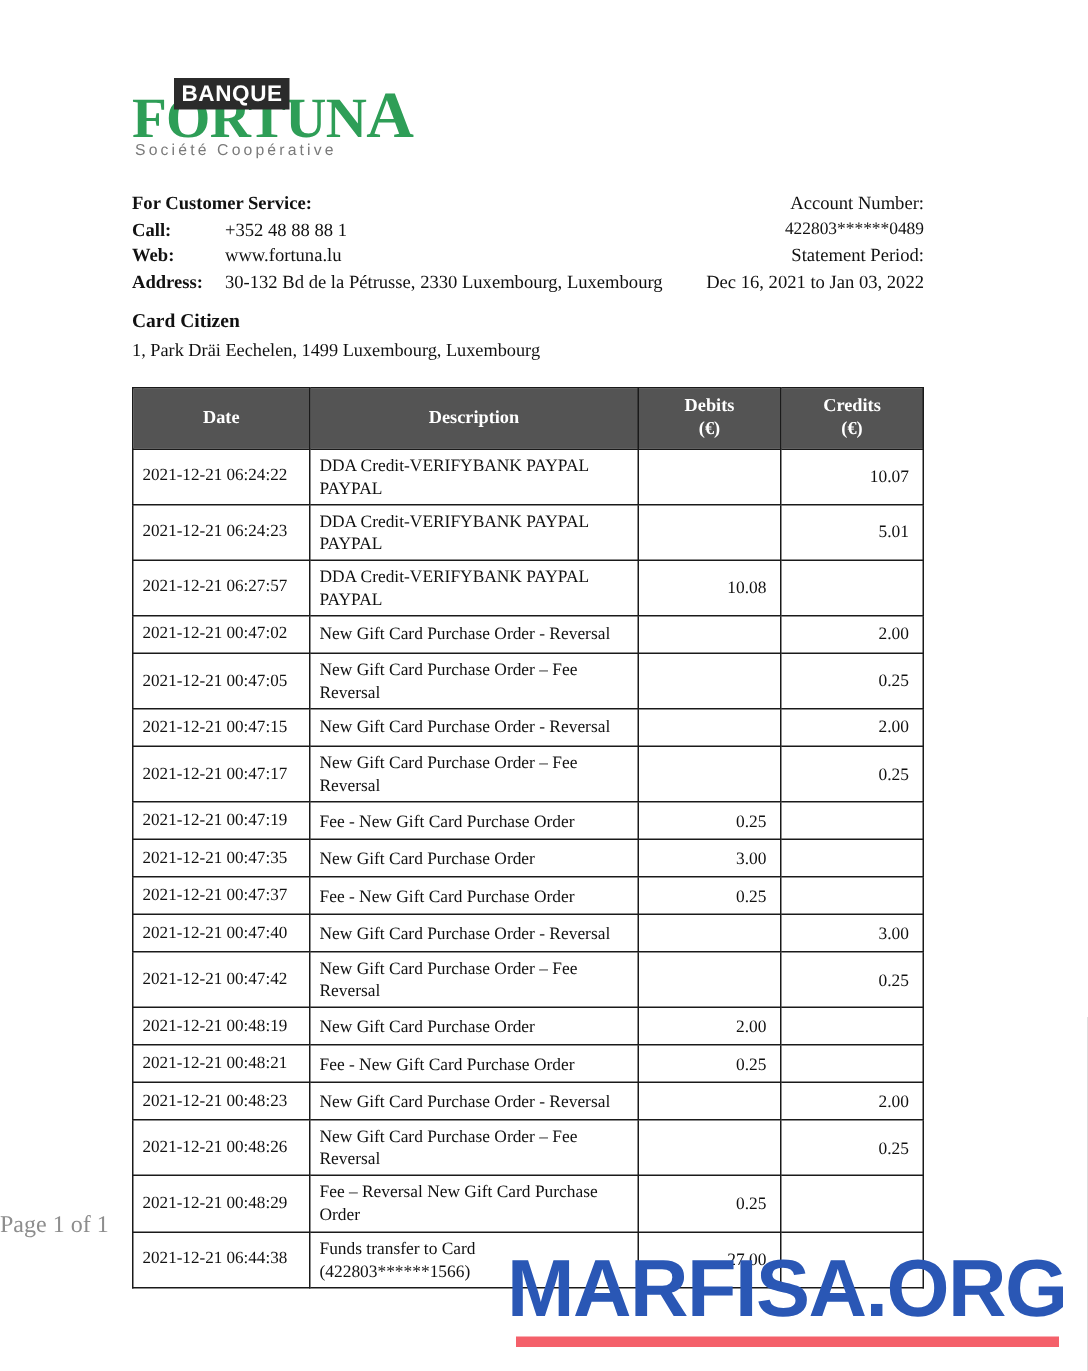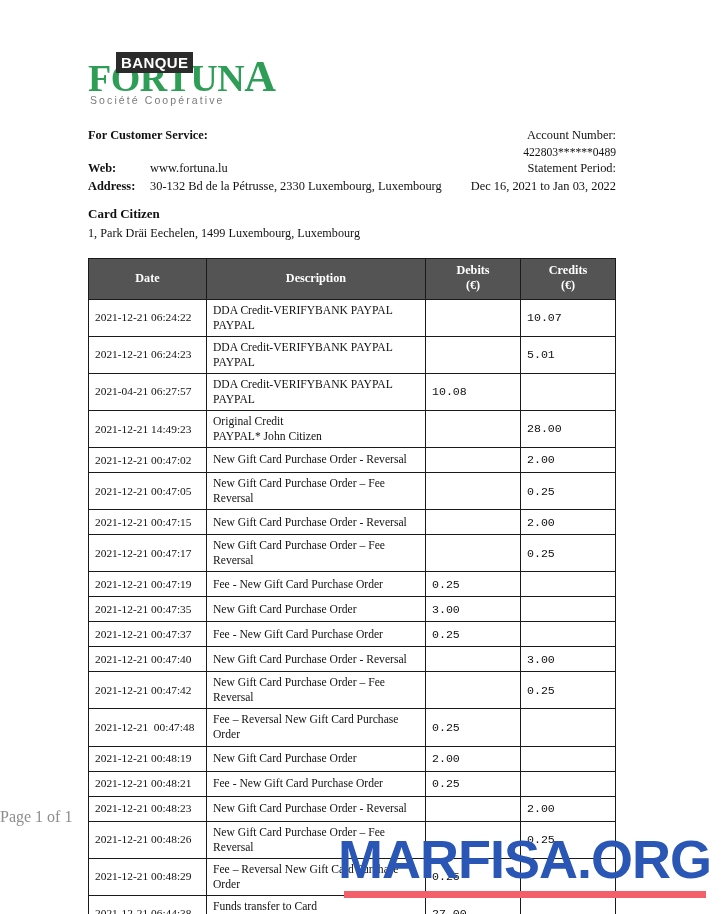--- a/index.html
+++ b/index.html
@@ -160,22 +160,22 @@
 
   td.cell-date {
     text-align: left;
     white-space: pre;
     font-size: 11.4px;
   }
   td.cell-desc {
     text-align: left;
   }
   td.cell-amt {
+    text-align: right;
     padding-right: 9px;
-    font-family: Liberation Mono, monospace;
   }
   .desc-line2 {
     display: block;
   }
 
   
   .page-footer {
     position: absolute;
     left: 0;
     top: 808px;
@@ -224,20 +224,24 @@
   <div class="header">
 
     <div class="hdr-row">
       <div class="hdr-left">
         <span class="hdr-label wide">For Customer Service:</span>
       </div>
       <div class="hdr-right bold">Account Number:</div>
     </div>
 
     <div class="hdr-row">
+      <div class="hdr-left">
+        <span class="hdr-label">Call:</span>
+        <span class="hdr-value">+352 48 88 88 1</span>
+      </div>
       <div class="hdr-right mono-ish">422803******0489</div>
     </div>
 
     <div class="hdr-row">
       <div class="hdr-left">
         <span class="hdr-label">Web:</span>
         <span class="hdr-value">www.fortuna.lu</span>
       </div>
       <div class="hdr-right bold">Statement Period:</div>
     </div>
@@ -285,30 +289,24 @@
           <td class="cell-amt"></td>
           <td class="cell-amt">10.07</td>
         </tr>
         <tr>
           <td class="cell-date">2021-12-21 06:24:23</td>
           <td class="cell-desc"><span>DDA Credit-VERIFYBANK PAYPAL</span><span class="desc-line2">PAYPAL</span></td>
           <td class="cell-amt"></td>
           <td class="cell-amt">5.01</td>
         </tr>
         <tr>
-          <td class="cell-date">2021-04-21 06:27:57</td>
+          <td class="cell-date">2021-12-21 06:27:57</td>
           <td class="cell-desc"><span>DDA Credit-VERIFYBANK PAYPAL</span><span class="desc-line2">PAYPAL</span></td>
           <td class="cell-amt">10.08</td>
           <td class="cell-amt"></td>
-        </tr>
-        <tr>
-          <td class="cell-date">2021-12-21 14:49:23</td>
-          <td class="cell-desc"><span>Original Credit</span><span class="desc-line2">PAYPAL* John Citizen</span></td>
-          <td class="cell-amt"></td>
-          <td class="cell-amt">28.00</td>
         </tr>
         <tr>
           <td class="cell-date">2021-12-21 00:47:02</td>
           <td class="cell-desc"><span>New Gift Card Purchase Order - Reversal</span></td>
           <td class="cell-amt"></td>
           <td class="cell-amt">2.00</td>
         </tr>
         <tr>
           <td class="cell-date">2021-12-21 00:47:05</td>
           <td class="cell-desc"><span>New Gift Card Purchase Order – Fee Reversal</span></td>
@@ -349,26 +347,20 @@
           <td class="cell-date">2021-12-21 00:47:40</td>
           <td class="cell-desc"><span>New Gift Card Purchase Order - Reversal</span></td>
           <td class="cell-amt"></td>
           <td class="cell-amt">3.00</td>
         </tr>
         <tr>
           <td class="cell-date">2021-12-21 00:47:42</td>
           <td class="cell-desc"><span>New Gift Card Purchase Order – Fee Reversal</span></td>
           <td class="cell-amt"></td>
           <td class="cell-amt">0.25</td>
-        </tr>
-        <tr>
-          <td class="cell-date">2021-12-21  00:47:48</td>
-          <td class="cell-desc"><span>Fee – Reversal New Gift Card Purchase Order</span></td>
-          <td class="cell-amt">0.25</td>
-          <td class="cell-amt"></td>
         </tr>
         <tr>
           <td class="cell-date">2021-12-21 00:48:19</td>
           <td class="cell-desc"><span>New Gift Card Purchase Order</span></td>
           <td class="cell-amt">2.00</td>
           <td class="cell-amt"></td>
         </tr>
         <tr>
           <td class="cell-date">2021-12-21 00:48:21</td>
           <td class="cell-desc"><span>Fee - New Gift Card Purchase Order</span></td>

